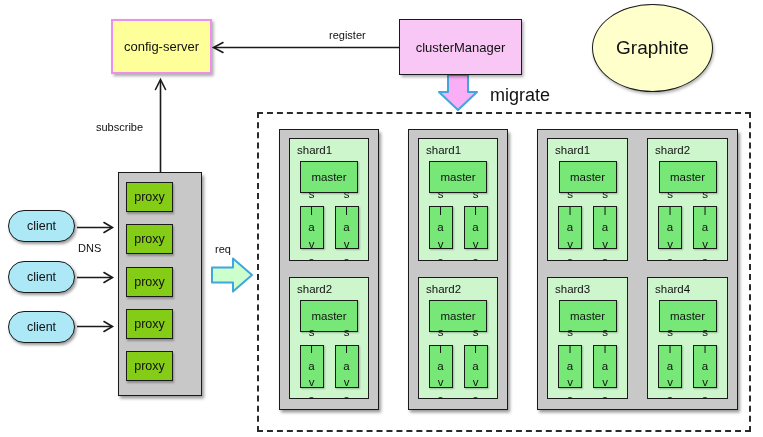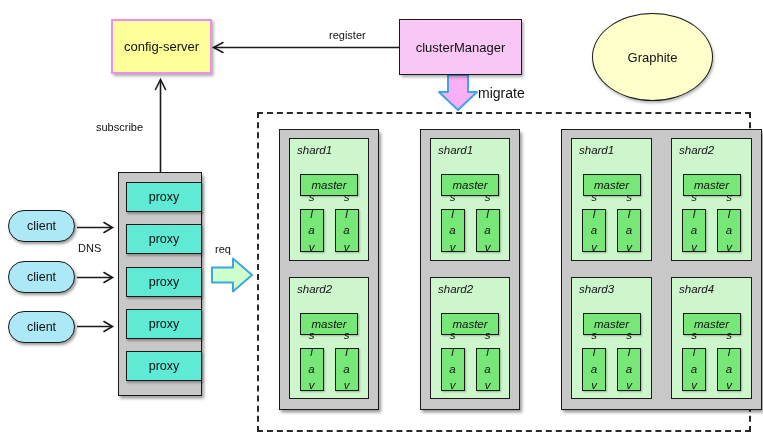--- a/index.html
+++ b/index.html
@@ -33,34 +33,34 @@
   .config-server {
     left: 111px; top: 19px; width: 101px; height: 55px;
     background: #ffff99;
     border: 2px solid #ee8fee;
   }
   .cluster-manager {
     left: 399px; top: 19px; width: 123px; height: 56px;
     background: #f9c7f5;
   }
   .graphite {
-    left: 592px; top: 13px; width: 121px; height: 88px;
+    left: 592px; top: 4px; width: 121px; height: 88px;
     background: #ffffcc;
     border-radius: 50%;
-    font-size: 13px;
+    font-size: 19px;
     box-shadow: 1px 2px 3px rgba(0,0,0,0.3);
   }
   .edge-label {
     position: absolute;
     font-size: 11px;
     white-space: nowrap;
   }
   .lbl-register { left: 329px; top: 29px; }
   .lbl-subscribe { left: 96px; top: 121px; }
-  .lbl-migrate { left: 478px; top: 85px; font-size: 14px; }
+  .lbl-migrate { left: 490px; top: 85px; font-size: 18px; }
   .lbl-dns { left: 78px; top: 206px; margin-top: 36px; }
   .lbl-req { left: 215px; top: 243px; }
 
   .clients {
     position: absolute;
     left: 8px; top: 210px; width: 67px; height: 133px;
     display: flex; flex-direction: column; justify-content: space-between;
   }
   .client {
     width: 67px; height: 32px;
@@ -74,36 +74,35 @@
   .proxy-stack {
     position: absolute;
     left: 118px; top: 172px; width: 84px; height: 224px;
     background: #c8c8c8;
     border: 1.5px solid #1a1a1a;
     box-shadow: 2px 2.5px 3px rgba(0,0,0,0.4);
     display: flex; flex-direction: column; justify-content: space-between;
     padding: 9px 7px 14px 7px;
   }
   .proxy {
-    width: 76px; height: 30px;
-    background: #5eead4;
+    width: 47px; height: 30px;
+    background: #84cc16;
     border: 1.5px solid #1a1a1a;
     display: flex; align-items: center; justify-content: center;
     font-size: 12.5px;
     box-shadow: 1px 1.5px 2px rgba(0,0,0,0.3);
   }
   .dashed-region {
     position: absolute;
     left: 257px; top: 112px; width: 494px; height: 320px;
     border: 2px dashed #2a2a2a;
     display: flex;
     padding: 15px 0 0 20px;
-    gap: 41px;
+    gap: 29px;
     align-items: flex-start;
-    font-style: italic;
   }
   .biz { position: relative; }
   .biz-box {
     background: #c8c8c8;
     border: 1.5px solid #1a1a1a;
     box-shadow: 2px 2.5px 3px rgba(0,0,0,0.4);
     width: 100px; height: 281px;
     display: grid;
     grid-template-columns: 1fr;
     gap: 16px 19px;
@@ -129,22 +128,22 @@
     padding-left: 7px;
   }
   .gnode {
     background: #77e877;
     border: 1.5px solid #1a1a1a;
     display: flex; align-items: center; justify-content: center;
     font-size: 11.5px;
     box-shadow: 1px 1px 1.5px rgba(0,0,0,0.25);
   }
   .master {
-    width: 58px; height: 22px;
-    margin: 18px auto 0 auto;
+    width: 58px; height: 32px;
+    margin: 5px auto 0 auto;
   }
   .slaves {
     display: flex; justify-content: center;
     gap: 11px; margin-top: 13px;
   }
   .slave {
     width: 24px; height: 43px;
     padding: 0 10px;
     text-align: center;
     word-break: break-all;

